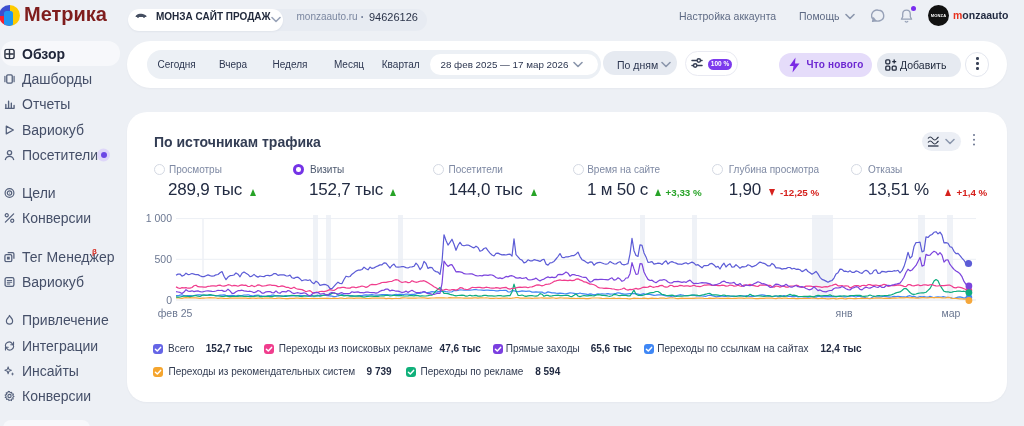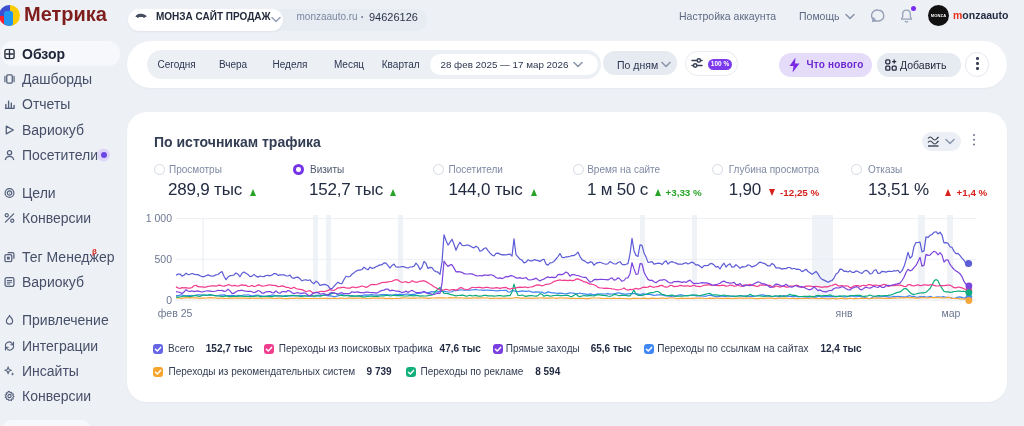--- a/index.html
+++ b/index.html
@@ -320,21 +320,21 @@
       <path d="M2.4 5.2 L4.3 7 L7.6 3.4" fill="none" stroke="#fff" stroke-width="1.5" stroke-linecap="round" stroke-linejoin="round"></path>
     </svg>
   </span>
 <span class="abs leglbl" style="left:168.1px">Всего</span>
 <span class="abs legval" style="left:205.8px">152,7 тыс</span>
 <span class="abs cb" style="left:263.7px;background:#f03d8d">
     <svg viewBox="0 0 10 10">
       <path d="M2.4 5.2 L4.3 7 L7.6 3.4" fill="none" stroke="#fff" stroke-width="1.5" stroke-linecap="round" stroke-linejoin="round"></path>
     </svg>
   </span>
-<span class="abs leglbl" style="left:278.7px">Переходы из поисковых трафика</span>
+<span class="abs leglbl" style="left:278.7px">Переходы из поисковых рекламе</span>
 <span class="abs legval" style="left:439.6px">47,6 тыс</span>
 <span class="abs cb" style="left:493px;background:#7b3fe0">
     <svg viewBox="0 0 10 10">
       <path d="M2.4 5.2 L4.3 7 L7.6 3.4" fill="none" stroke="#fff" stroke-width="1.5" stroke-linecap="round" stroke-linejoin="round"></path>
     </svg>
   </span>
 <span class="abs leglbl" style="left:505.8px">Прямые заходы</span>
 <span class="abs legval" style="left:590.7px">65,6 тыс</span>
 <span class="abs cb" style="left:644px;background:#3f87f5">
     <svg viewBox="0 0 10 10">

